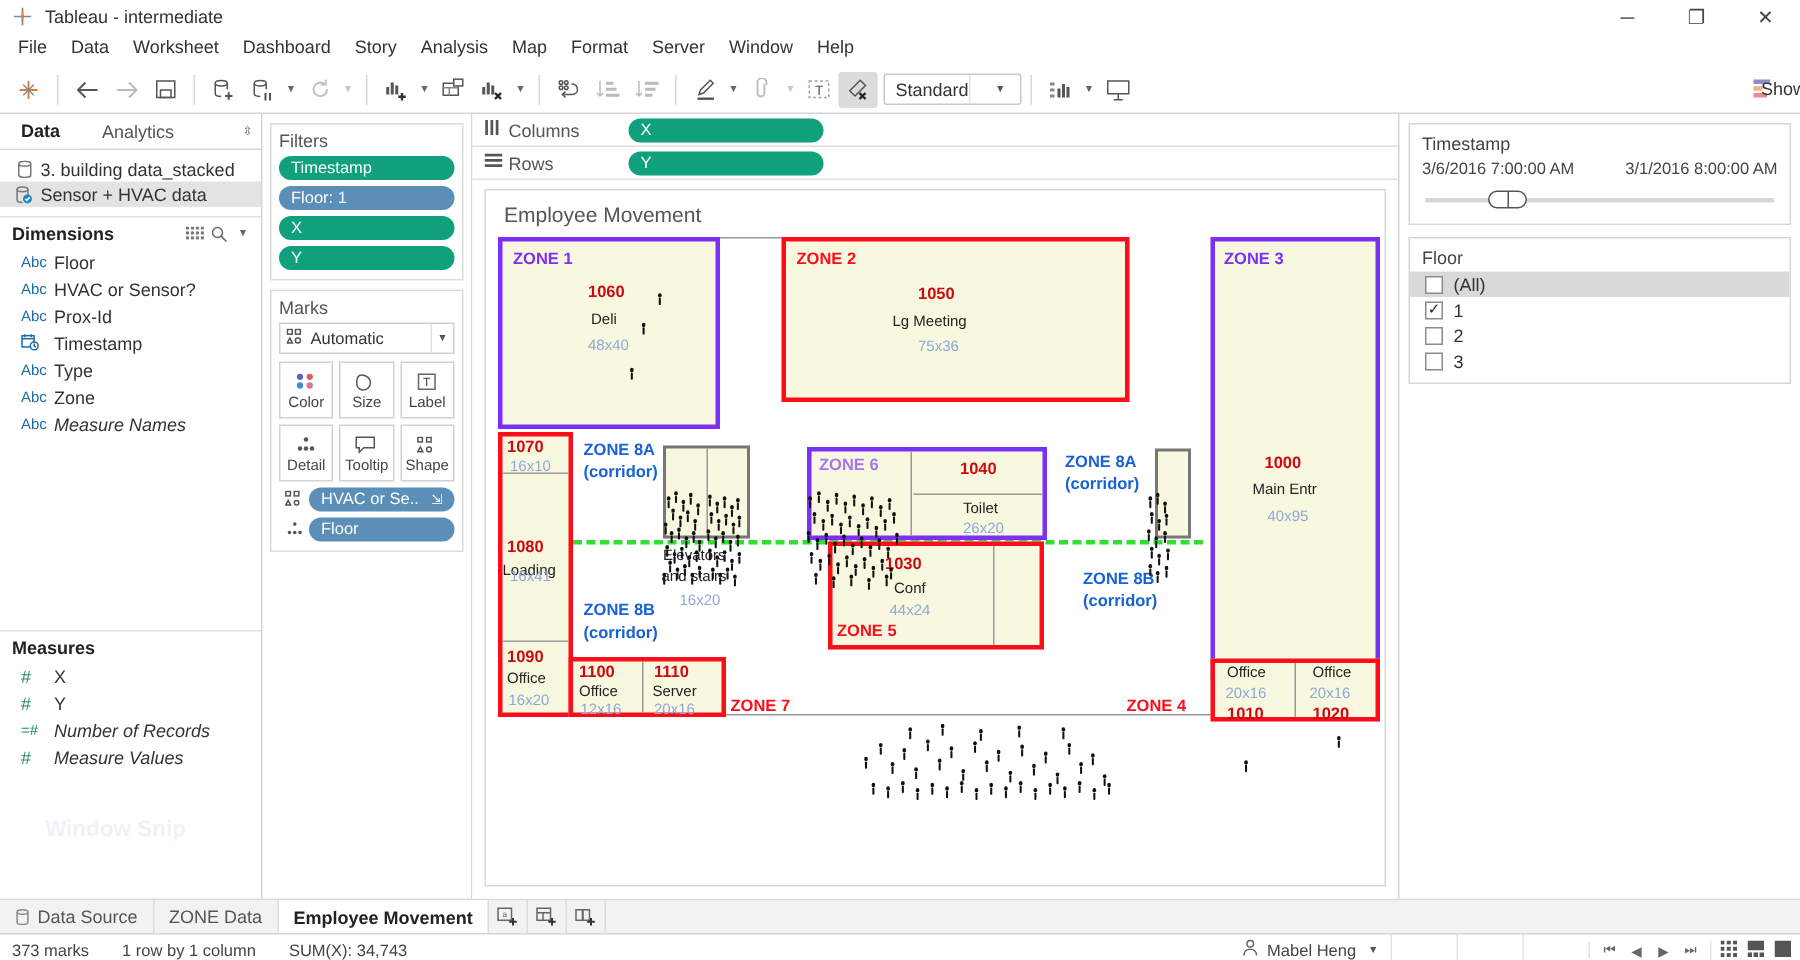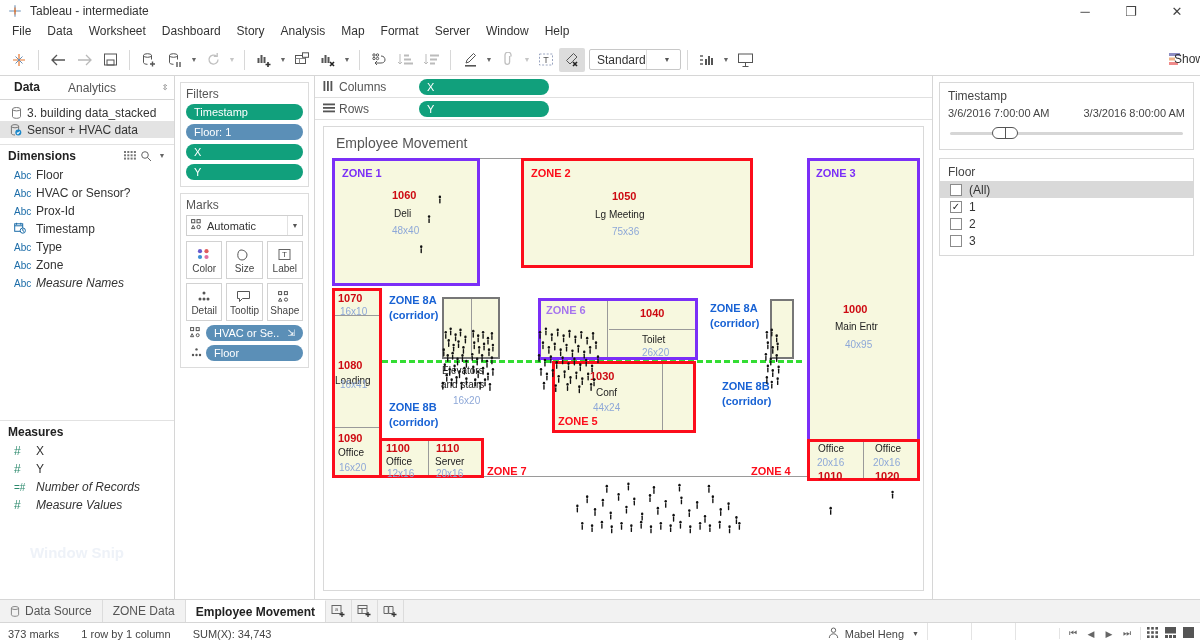--- a/index.html
+++ b/index.html
@@ -941,21 +941,21 @@
           </div>
         </div>
       </div>
     </div>
 
     <div class="rightpane">
       <div class="fcard">
         <div class="fcard-t">Timestamp</div>
         <div class="ts-row">
           <span>3/6/2016 7:00:00 AM</span>
-          <span>3/3/2016 8:00:00 AM</span>
+          <span>3/1/2016 8:00:00 AM</span>
         </div>
         <div class="slider">
           <div class="strack"></div>
           <div class="sthumb"></div>
         </div>
       </div>
 
       <div class="fcard">
         <div class="fcard-t">Floor</div>
         <div class="fl-list">

